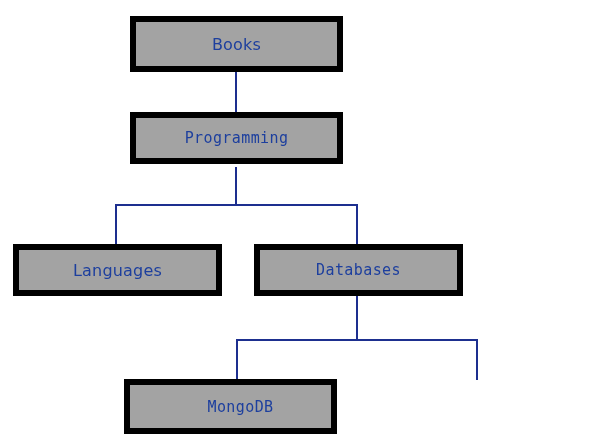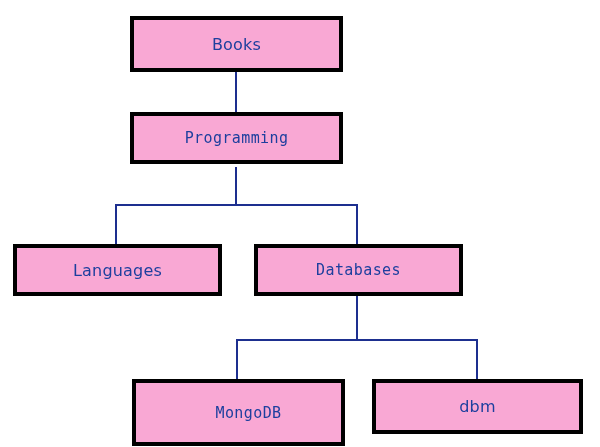--- a/index.html
+++ b/index.html
@@ -10,22 +10,22 @@
   #canvas {
     position: relative;
     width: 600px;
     height: 447px;
     background: #ffffff;
     overflow: hidden;
   }
   .node {
     position: absolute;
     box-sizing: border-box;
-    border: 4px solid #000000;
-    background: #f9a8d4;
+    border: 6px solid #000000;
+    background: #a3a3a3;
     display: flex;
     align-items: center;
     justify-content: center;
     color: #1d3f9e;
     font-family: "DejaVu Sans Mono", "Liberation Mono", monospace;
     font-size: 15px;
     letter-spacing: 0.4px;
     white-space: nowrap;
   }
   .node.sans {
@@ -58,17 +58,16 @@
   <div class="edge v" style="left:476px; top:339px; height:41px;"></div>
 
   <div class="node sans" style="left:130px; top:16px; width:213px; height:56px;">Books</div>
 
   <div class="node" style="left:130px; top:112px; width:213px; height:52px;">Programming</div>
 
   <div class="node sans" style="left:13px; top:244px; width:209px; height:52px;">Languages</div>
 
   <div class="node" style="left:254px; top:244px; width:209px; height:52px;">Databases</div>
 
-  <div class="node" style="left:132px; top:379px; width:213px; height:67px;padding-left:20px;">MongoDB</div>
+  <div class="node" style="left:124px; top:379px; width:213px; height:55px;padding-left:20px;">MongoDB</div>
 
-  <div class="node sans" style="left:372px; top:379px; width:211px; height:55px;">dbm</div>
 
 </div>
 
 </body></html>

